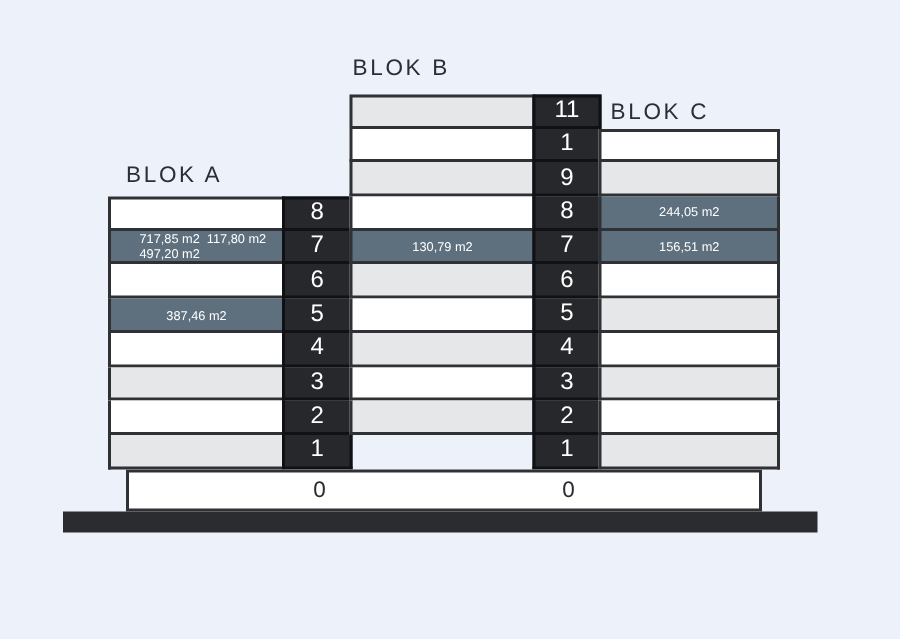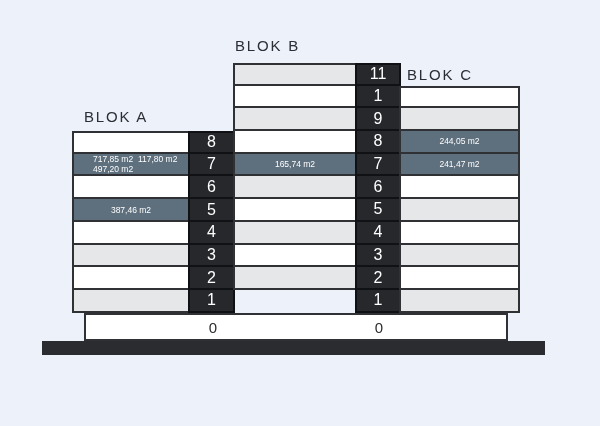--- a/index.html
+++ b/index.html
@@ -114,21 +114,21 @@
     <div class="cell">2</div>
     <div class="cell">1</div>
   </div>
 
   <div class="col col-b">
     <div class="cell f-gray"></div>
     <div class="cell f-white"></div>
     <div class="cell f-gray"></div>
     <div class="cell f-white"></div>
     <div class="cell f-slate">
-      <span class="area-center">165,74 m2</span>
+      <span class="area-center">130,79 m2</span>
     </div>
     <div class="cell f-gray"></div>
     <div class="cell f-white"></div>
     <div class="cell f-gray"></div>
     <div class="cell f-white"></div>
     <div class="cell f-gray"></div>
   </div>
 
   <div class="col numcol numcol-right">
     <div class="cell">11</div>
@@ -144,21 +144,21 @@
     <div class="cell">1</div>
   </div>
 
   <div class="col col-c">
     <div class="cell f-white"></div>
     <div class="cell f-gray"></div>
     <div class="cell f-slate">
       <span class="area-center">244,05 m2</span>
     </div>
     <div class="cell f-slate">
-      <span class="area-center">241,47 m2</span>
+      <span class="area-center">156,51 m2</span>
     </div>
     <div class="cell f-white"></div>
     <div class="cell f-gray"></div>
     <div class="cell f-white"></div>
     <div class="cell f-gray"></div>
     <div class="cell f-white"></div>
     <div class="cell f-gray"></div>
   </div>
 
   <div class="ground-row">

